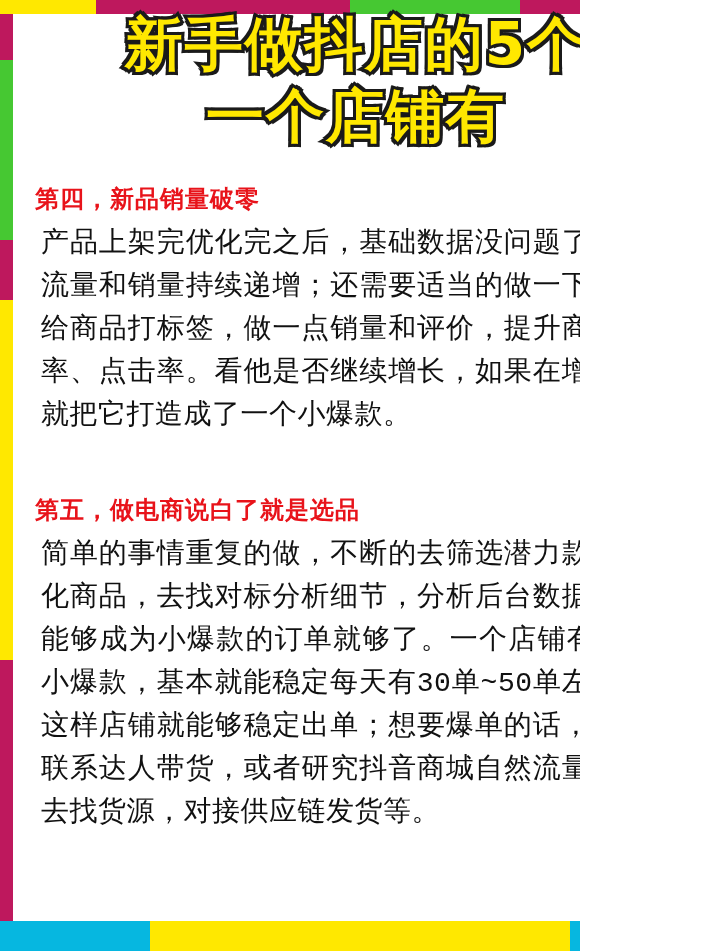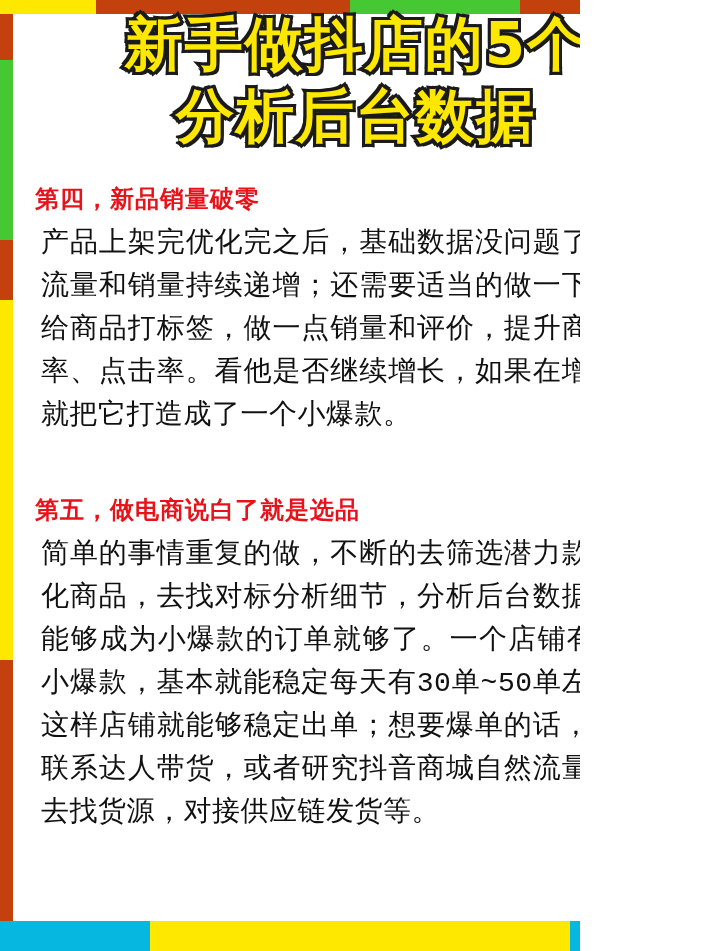--- a/index.html
+++ b/index.html
@@ -11,21 +11,21 @@
     height: 951px;
     font-family: "Liberation Sans", sans-serif;
     background: #ffffff;
     overflow: hidden;
   }
 
   .poster {
     position: relative;
     width: 580px;
     height: 951px;
-    background: #c2410c;
+    background: #be185d;
     overflow: hidden;
   }
 
   
   .edge-yellow-top {
     position: absolute;
     left: 0;
     top: 0;
     width: 96px;
     height: 14px;
@@ -209,21 +209,21 @@
       <circle cx="450" cy="210" r="5"></circle>
       <circle cx="560" cy="200" r="5"></circle>
       <circle cx="690" cy="210" r="4"></circle>
     </g>
   </svg>
 
   <div class="card"></div>
 
   <div class="title-wrap">
     <div class="title-line">新手做抖店的5个</div>
-    <div class="title-line">分析后台数据</div>
+    <div class="title-line">一个店铺有</div>
   </div>
 
   <div class="content">
 
     <div class="section">
       <div class="section-heading">第四，新品销量破零</div>
       <p class="para">产品上架完优化完之后，基础数据没问题了，想要流量和销量持续递增；还需要适当的做一下动销。给商品打标签，做一点销量和评价，提升商品转化率、点击率。看他是否继续增长，如果在增长，那就把它打造成了一个小爆款。</p>
     </div>
 
     <div class="gap"></div>

